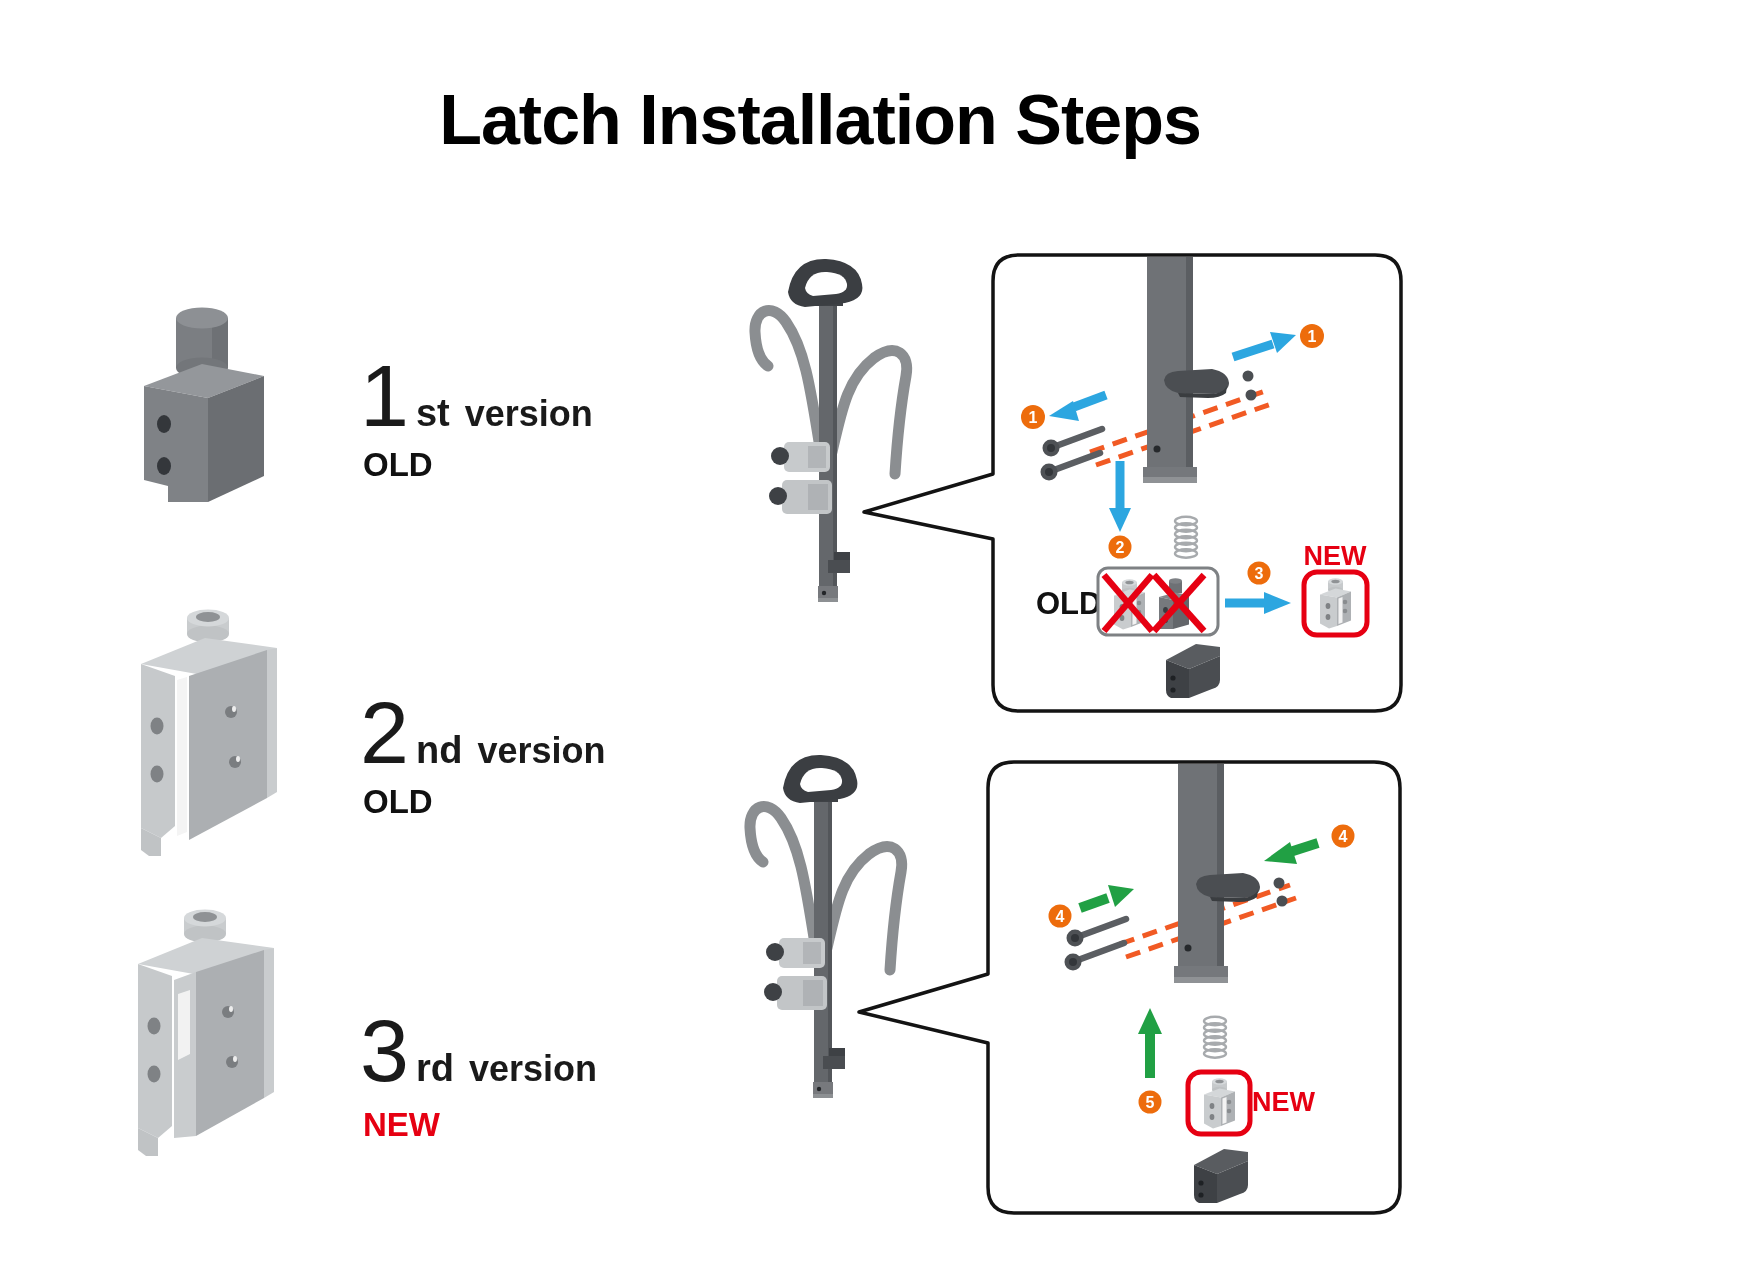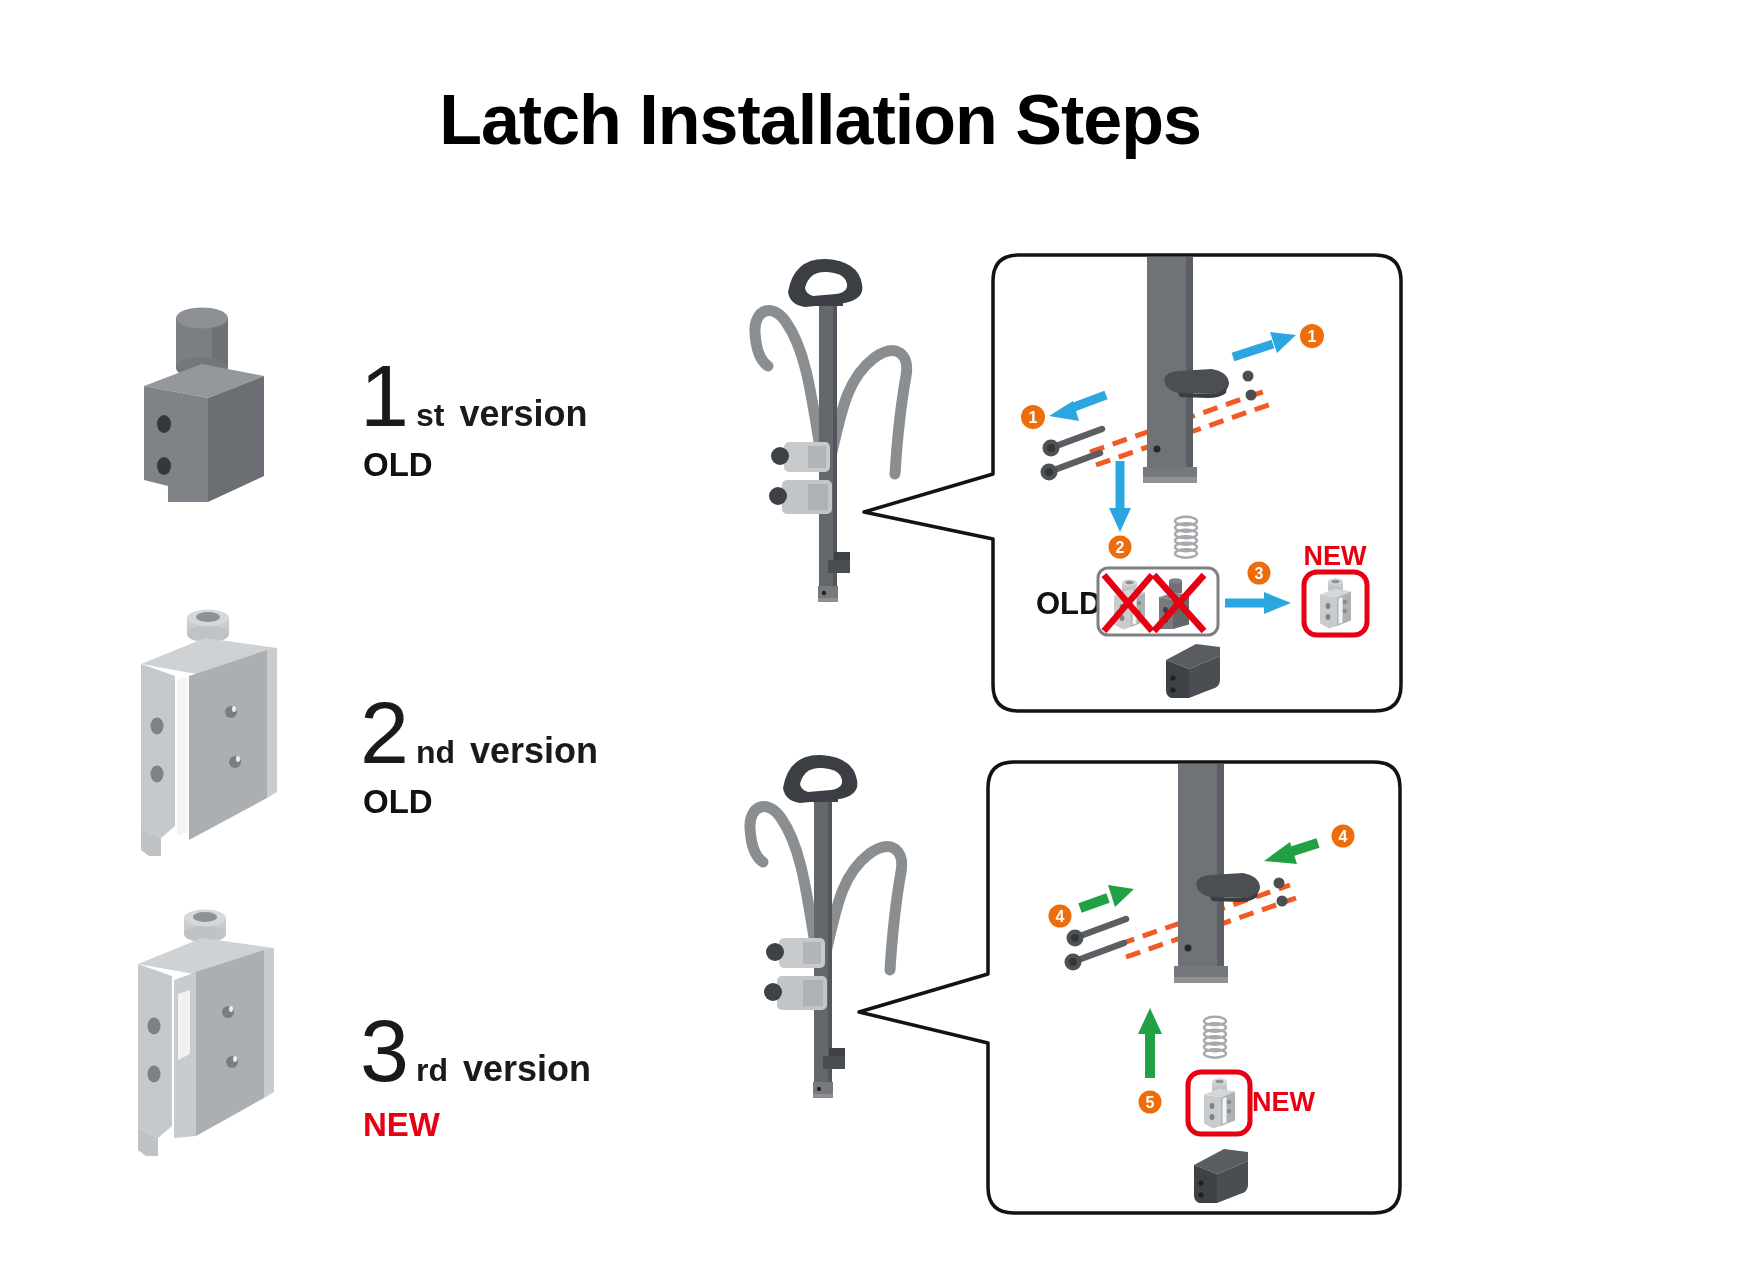--- a/index.html
+++ b/index.html
@@ -3,21 +3,21 @@
 <meta charset="utf-8">
 <style>
   html,body{margin:0;padding:0;background:#fff;}
   #page{position:relative;width:1754px;height:1274px;background:#fff;overflow:hidden;
         font-family:"Liberation Sans",sans-serif;padding-left:29px;}
   .abs{position:absolute;}
   #title{left:0;top:80px;width:1640px;text-align:center;font-size:70px;font-weight:700;
          color:#000;letter-spacing:-1px;}
   .version-row{display:flex;align-items:baseline;color:#1a1a1a;}
   .v-num{font-size:88px;font-weight:400;line-height:1;}
-  .v-ord{font-size:32px;font-weight:700;margin-left:7px;}
+  .v-ord{font-size:38px;font-weight:700;margin-left:7px;}
   .v-word{font-size:36px;font-weight:700;margin-left:15px;}
   .v-status{font-size:33px;font-weight:700;color:#111;}
   .status-new{color:#E60012;}
   svg{display:block;}
   svg text{font-family:"Liberation Sans",sans-serif;}
   .panel-outline{fill:#fff;stroke:#131313;stroke-width:3.5px;stroke-linejoin:round;}
   .dash{stroke:#F15A24;stroke-width:5px;stroke-dasharray:15 9;fill:none;}
   .badge{fill:#ED6C0C;}
   .badge-t{fill:#fff;font-size:16px;font-weight:700;text-anchor:middle;}
   .arrow-blue{stroke:#2CA6E0;stroke-width:9px;}

